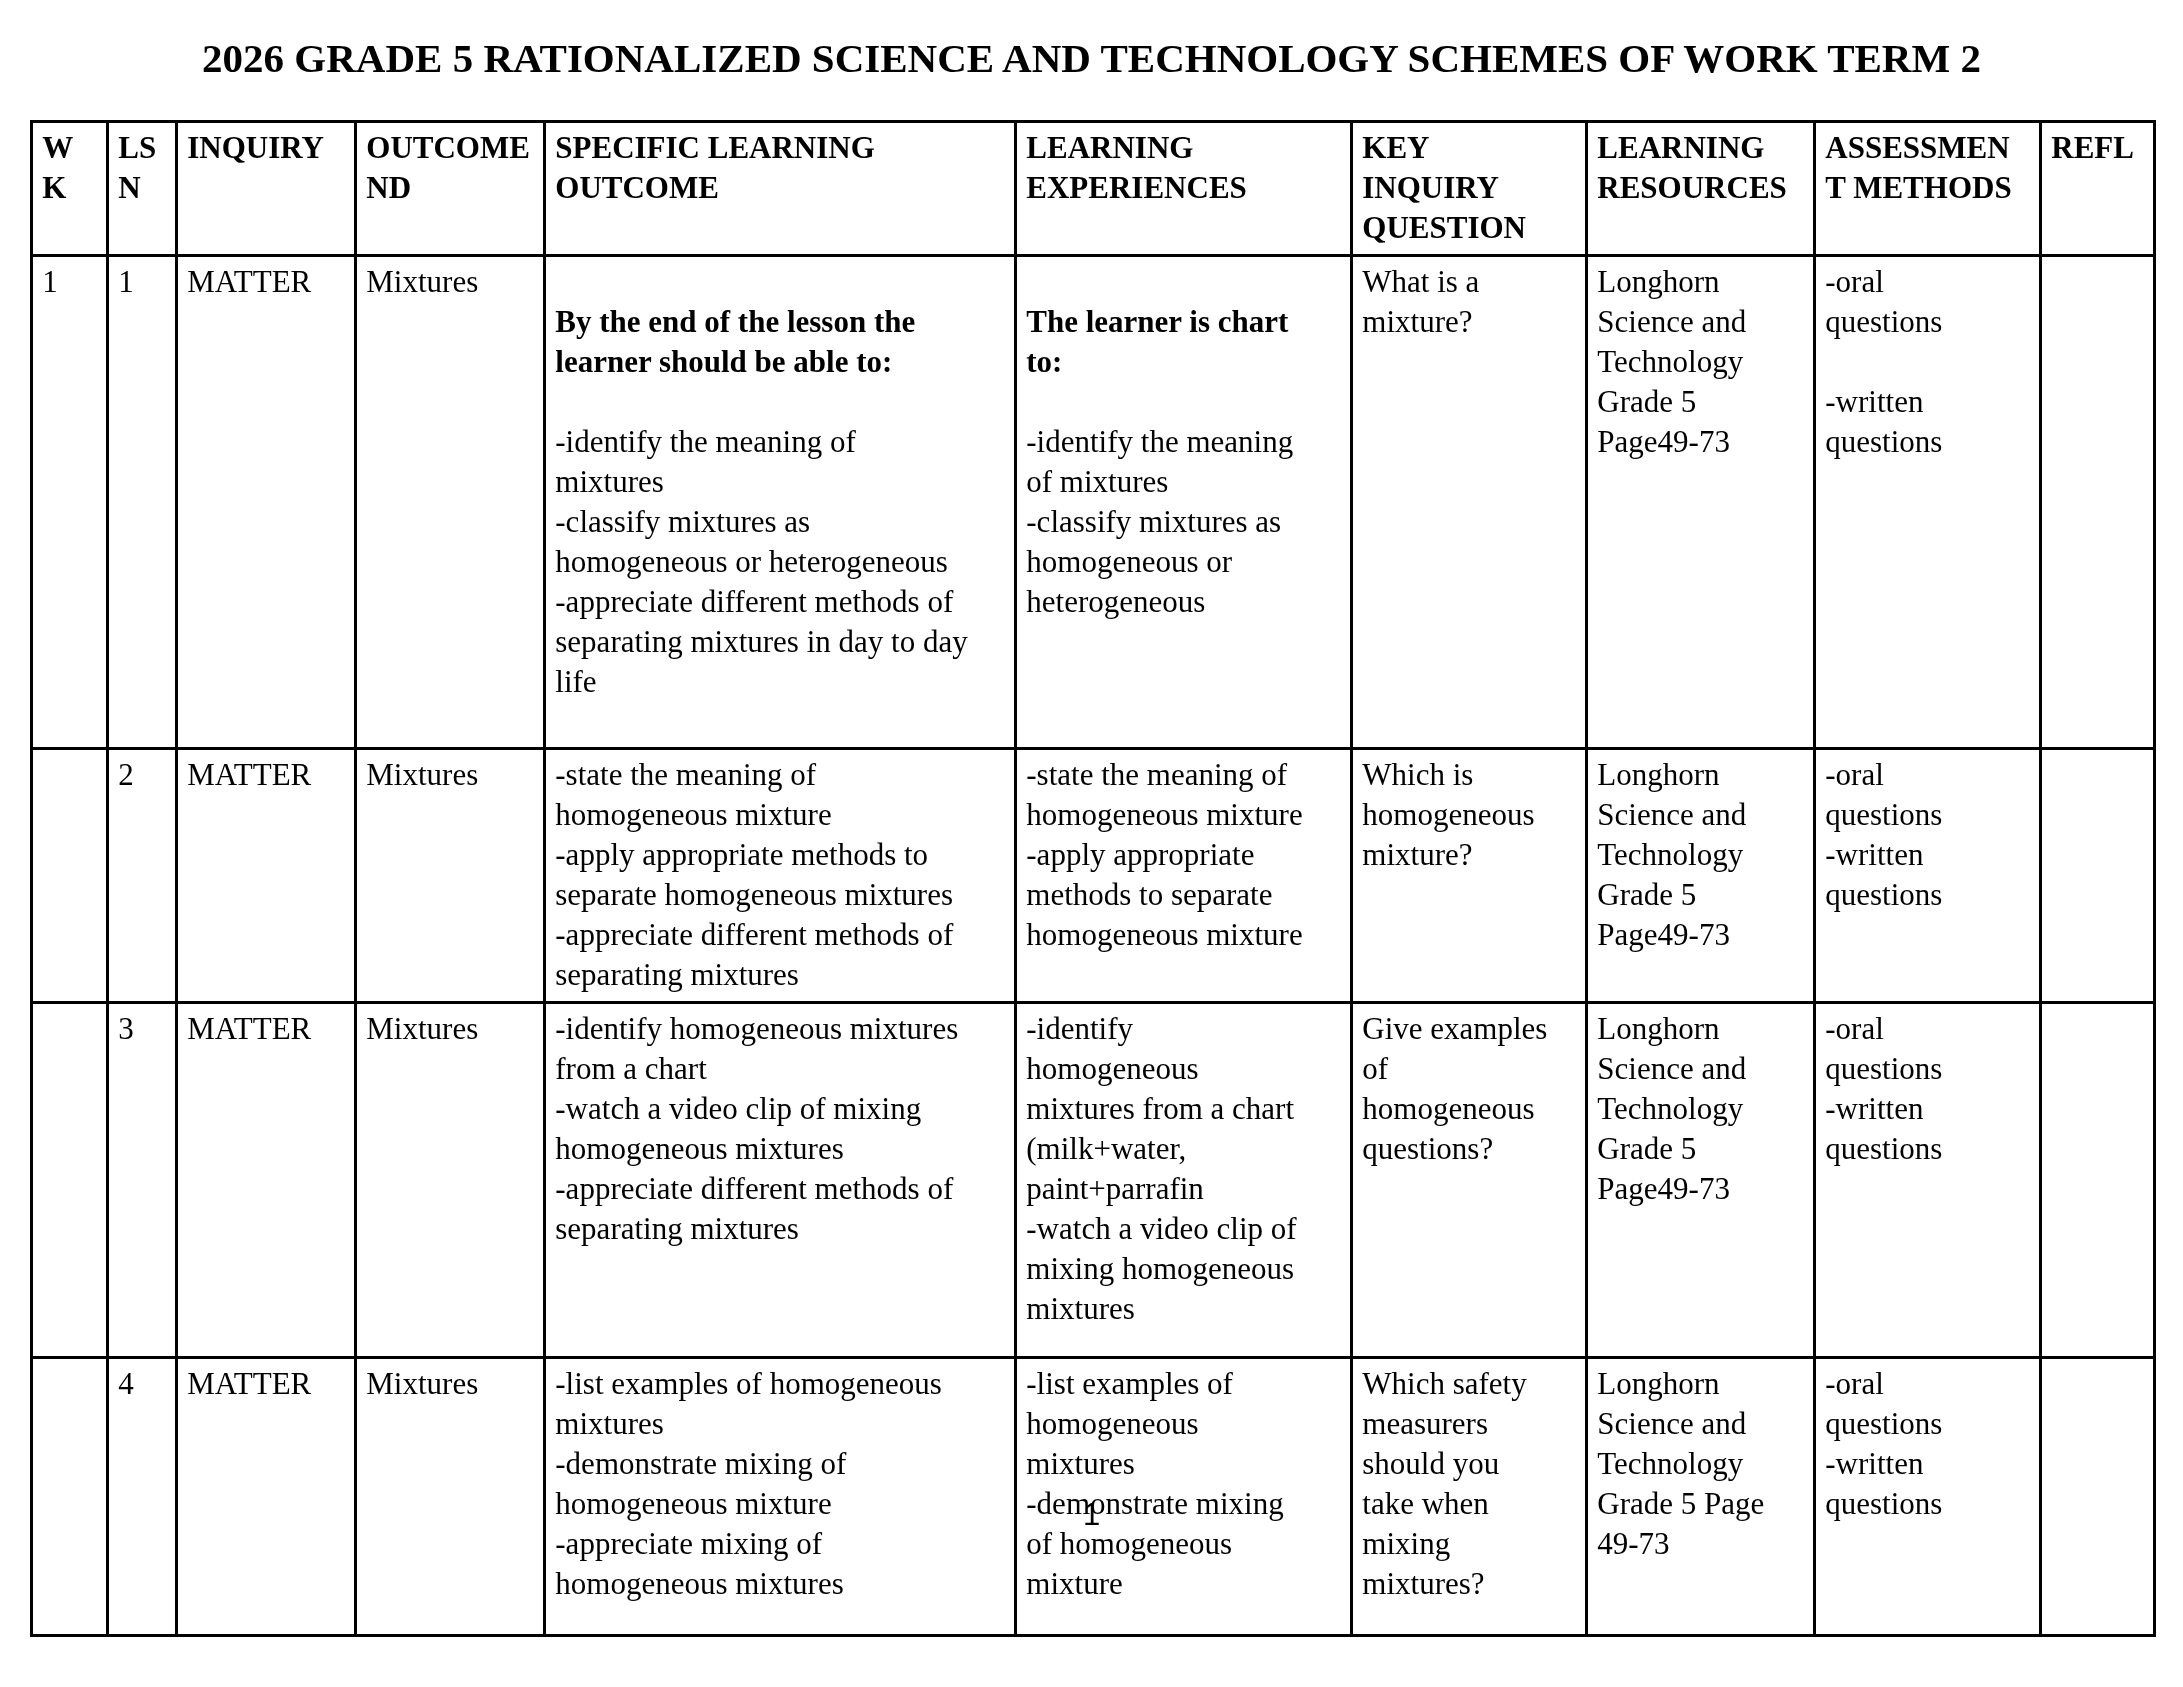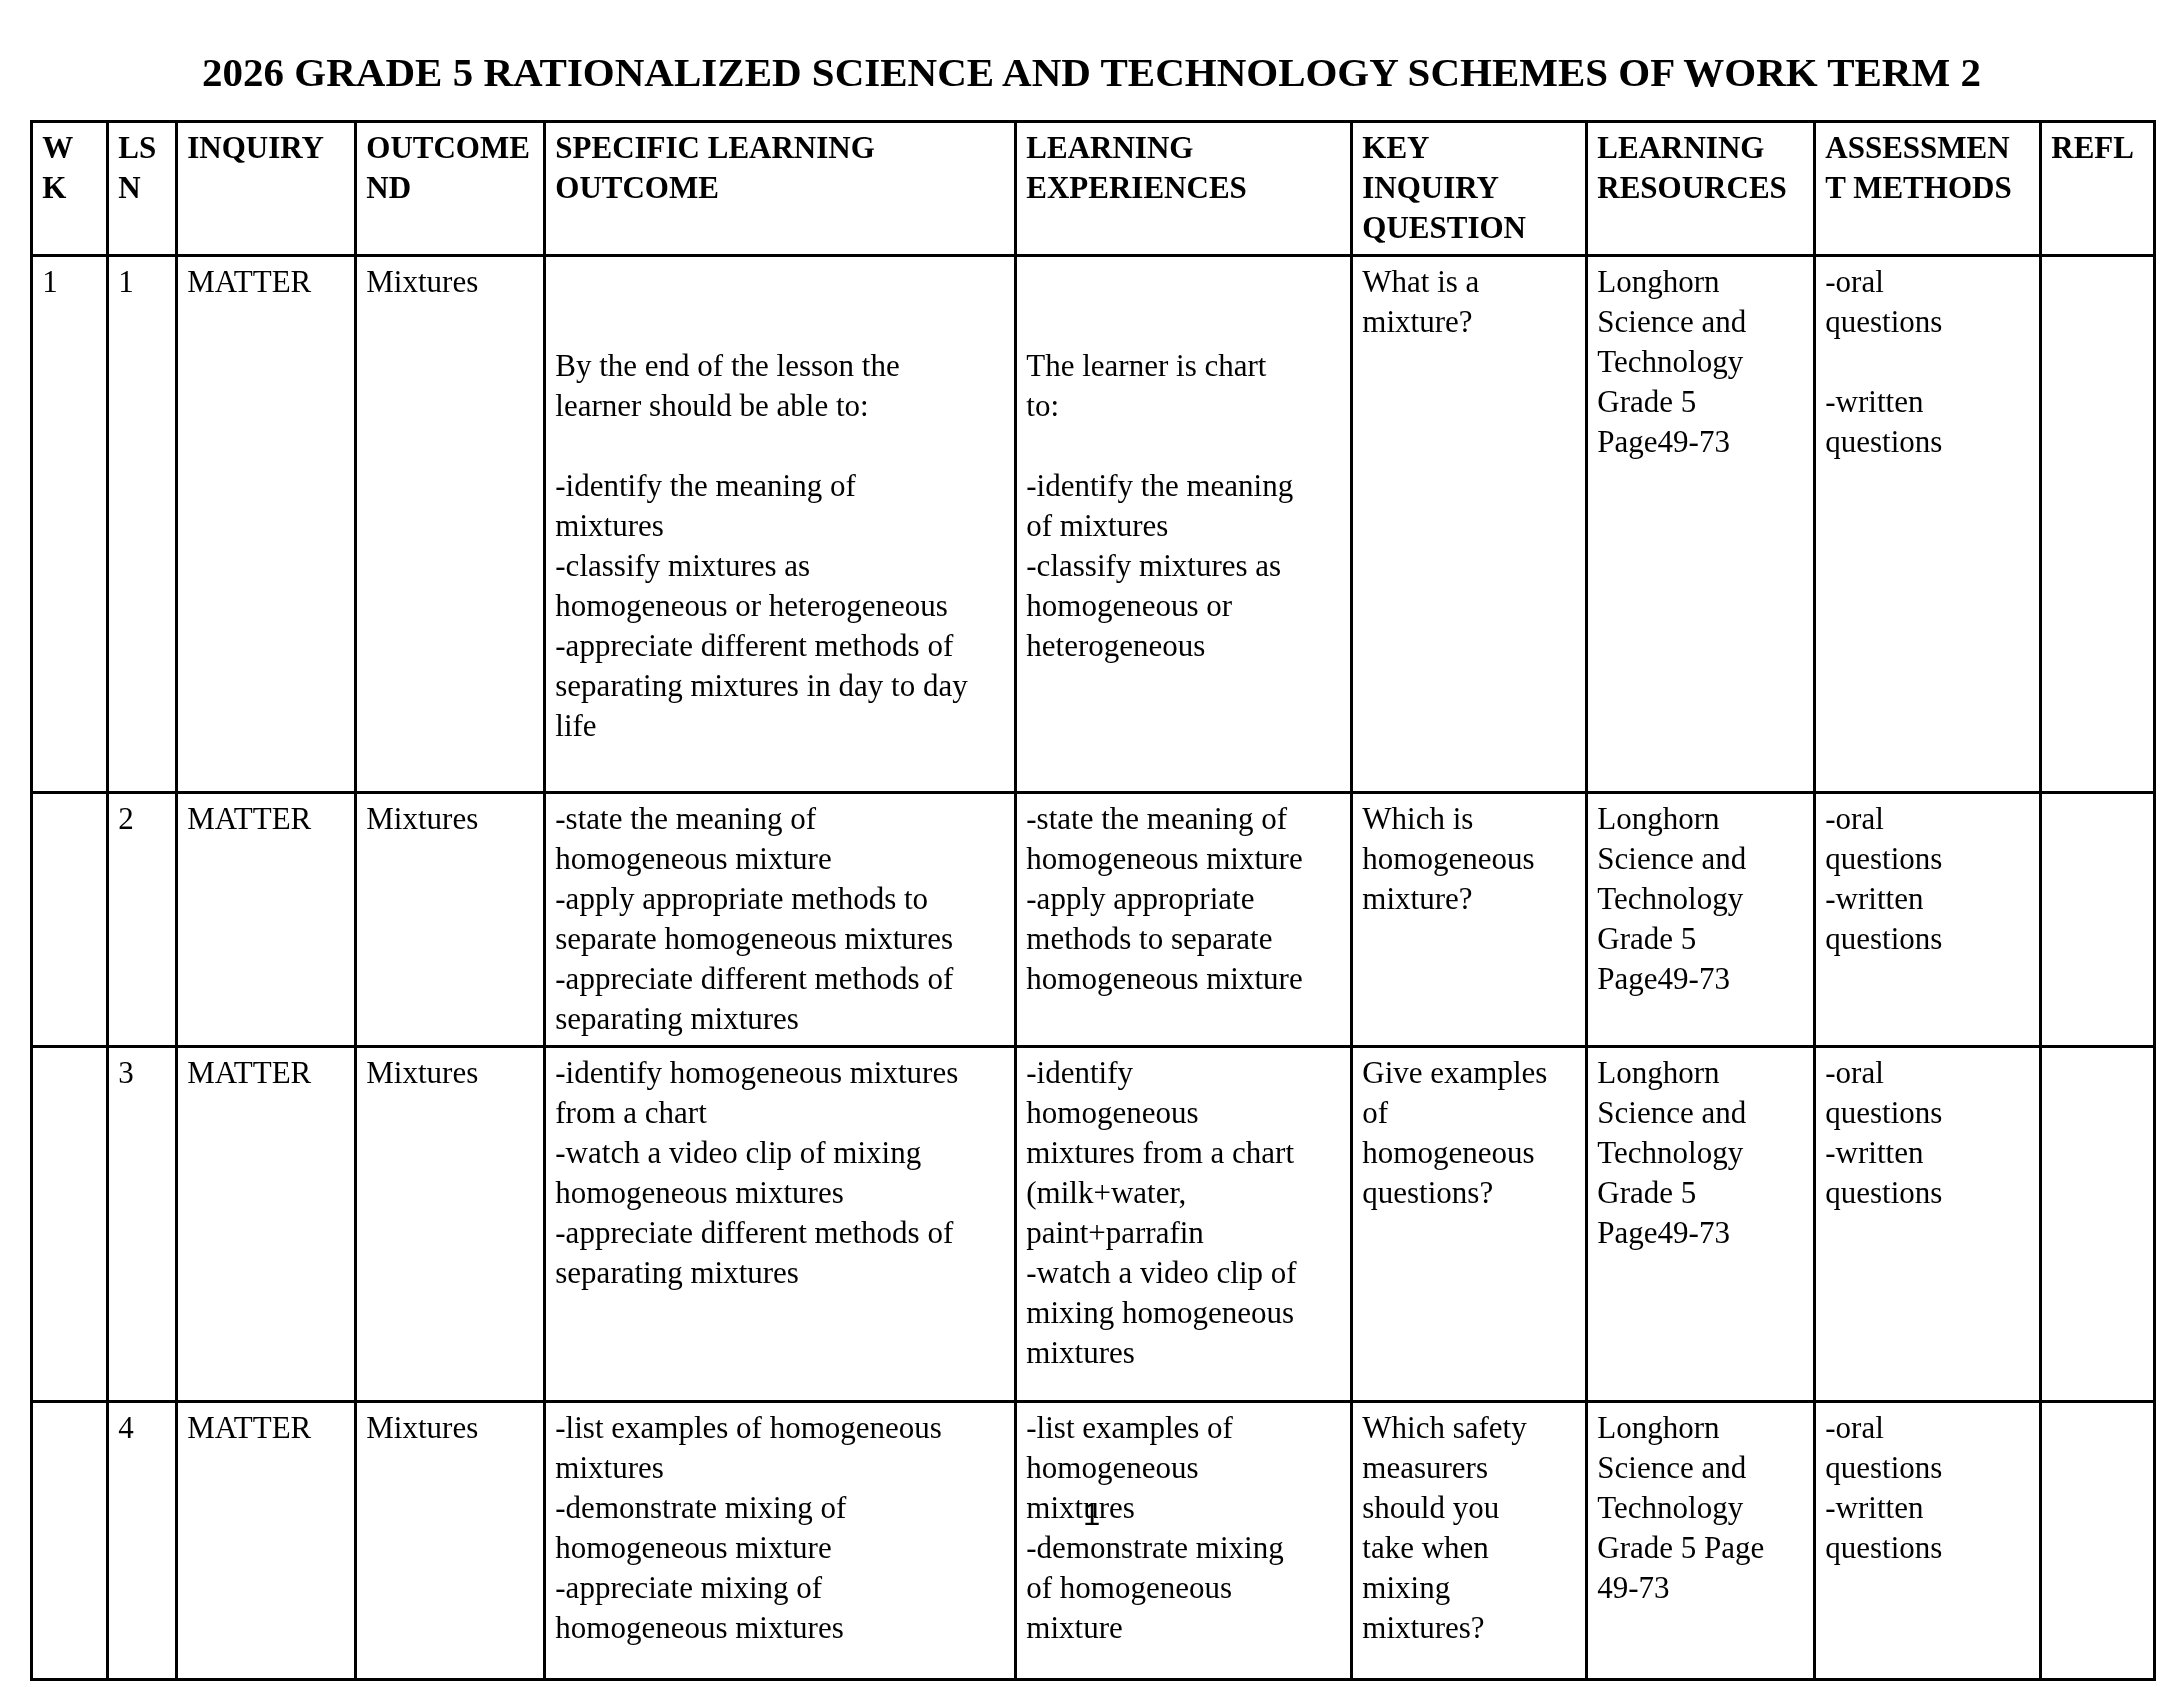--- a/index.html
+++ b/index.html
@@ -11,21 +11,21 @@
     position: relative;
     width: 2183px;
     height: 1687px;
     background: #ffffff;
     font-family: "Liberation Serif", "DejaVu Serif", serif;
     color: #000000;
     overflow: hidden;
   }
   #doc-title {
     position: absolute;
-    top: 48px;
+    top: 34px;
     left: 0;
     width: 2183px;
     text-align: center;
     font-size: 41px;
     font-weight: bold;
     white-space: nowrap;
   }
   table.scheme {
     position: absolute;
     left: 30px;
@@ -39,21 +39,21 @@
     vertical-align: top;
     text-align: left;
     font-size: 31px;
     line-height: 40px;
     padding: 5.3px 8px 5.3px 9.3px;
     white-space: pre-line;
     overflow: hidden;
     font-weight: normal;
   }
   table.scheme th { font-weight: bold; }
-  .bold-intro { font-weight: normal; margin-top: 44px; }
+  .bold-intro { font-weight: bold; }
   .strand-cell { padding-top: 48px; }
   #page-number {
     position: absolute;
     top: 1497px;
     left: 0;
     width: 2183px;
     text-align: center;
     font-size: 31px;
     font-family: "Liberation Sans", "DejaVu Sans", sans-serif;
   }

